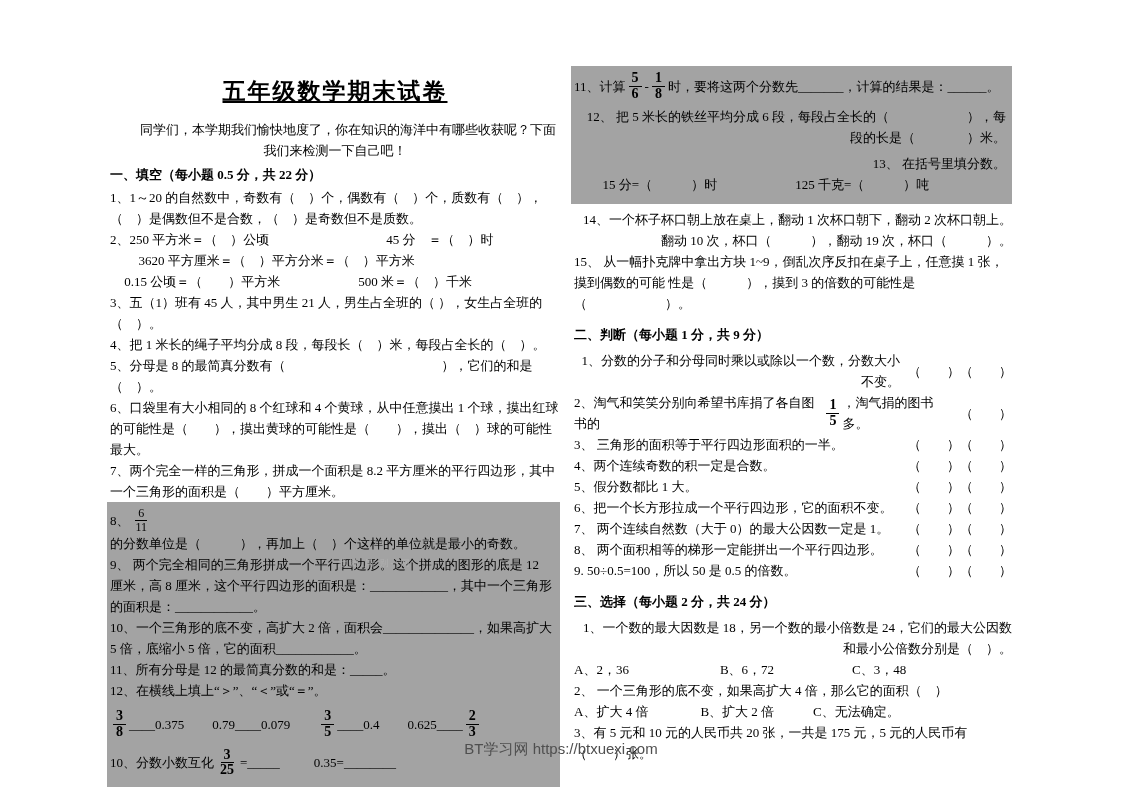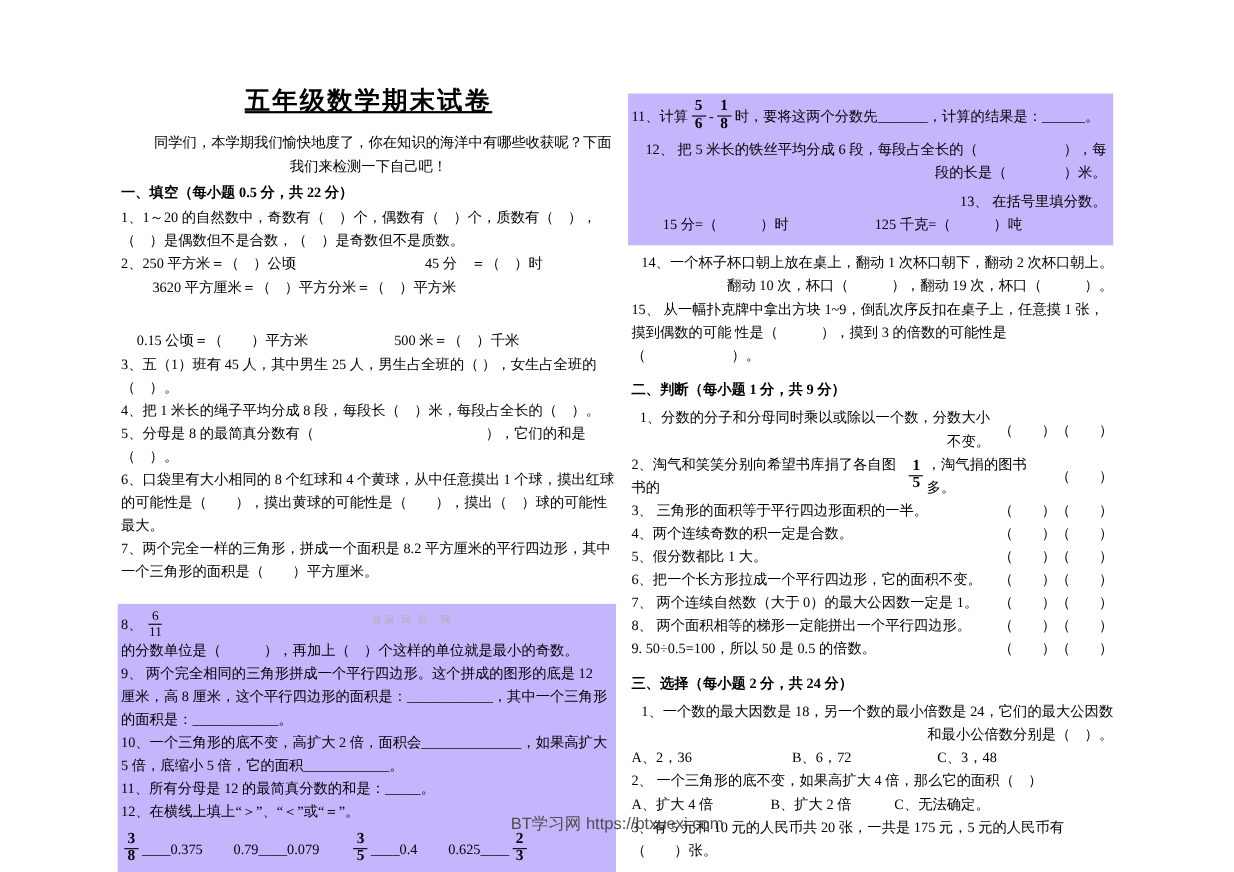--- a/index.html
+++ b/index.html
@@ -18,22 +18,22 @@
   .col-left  { left: 110px; top: 74px; width: 450px; }
   .col-right { left: 574px; top: 66px; width: 438px; }
   .q { margin: 0; line-height: 21px; }
   h1.title {
     margin: 2px 0 12px; font-size: 23px; font-weight: bold;
     text-align: center; letter-spacing: 2px; text-decoration: underline;
   }
   .intro { text-indent: 2em; margin-bottom: 3px; text-align: center; }
   .heading { font-weight: bold; margin: 3px 0 2px; }
   .ind1 { padding-left: 2.2em; }
-  .ind2 { padding-left: 1.1em; margin-top: 28px; }
-  .highlight { background: #c4b5fd; padding: 5px 6px 9px 3px; margin-left: -3px; margin-top: 19px; }
+  .ind2 { padding-left: 1.1em; }
+  .highlight { background: #a3a3a3; padding: 5px 6px 9px 3px; margin-left: -3px; }
   .frac {
     display: inline-flex; flex-direction: column; align-items: center;
     vertical-align: middle; line-height: 1.05; font-size: 12px; margin: 0 3px;
   }
   .frac .num { border-bottom: 1px solid #000; padding: 0 3px; }
   .frac .den { padding: 0 3px; }
   .frac-lg { font-size: 14px; font-weight: bold; }
   .row-flex { display: flex; align-items: center; flex-wrap: wrap; }
   .cmp-row { margin-top: 8px; }
   .cmp-gap { margin-right: 28px; white-space: nowrap; }
@@ -61,21 +61,21 @@
 
   <div class="col col-left">
     <h1 class="title">五年级数学期末试卷</h1>
     <p class="q intro">同学们，本学期我们愉快地度了，你在知识的海洋中有哪些收获呢？下面我们来检测一下自己吧！</p>
     <p class="q heading">一、填空（每小题 0.5 分，共 22 分）</p>
 
     <p class="q">1、1～20 的自然数中，奇数有（　）个，偶数有（　）个，质数有（　），（　）是偶数但不是合数，（　）是奇数但不是质数。</p>
     <p class="q">2、250 平方米＝（　）公顷　　　　　　　　　45 分　＝（　）时</p>
     <p class="q ind1">3620 平方厘米＝（　）平方分米＝（　）平方米</p>
     <p class="q ind2">0.15 公顷＝（　　）平方米　　　　　　500 米＝（　）千米</p>
-    <p class="q">3、五（1）班有 45 人，其中男生 25 人，男生占全班的（ ），女生占全班的（　）。</p>
+    <p class="q">3、五（1）班有 45 人，其中男生 21 人，男生占全班的（ ），女生占全班的（　）。</p>
     <p class="q">4、把 1 米长的绳子平均分成 8 段，每段长（　）米，每段占全长的（　）。</p>
     <p class="q">5、分母是 8 的最简真分数有（　　　　　　　　　　　　），它们的和是（　）。</p>
     <p class="q">6、口袋里有大小相同的 8 个红球和 4 个黄球，从中任意摸出 1 个球，摸出红球的可能性是（　　），摸出黄球的可能性是（　　），摸出（　）球的可能性最大。</p>
     <p class="q">7、两个完全一样的三角形，拼成一个面积是 8.2 平方厘米的平行四边形，其中一个三角形的面积是（　　）平方厘米。</p>
 
     <div class="highlight">
       <p class="q row-flex">
         <span>8、</span>
         <span class="frac">
             <span class="num">6</span>

